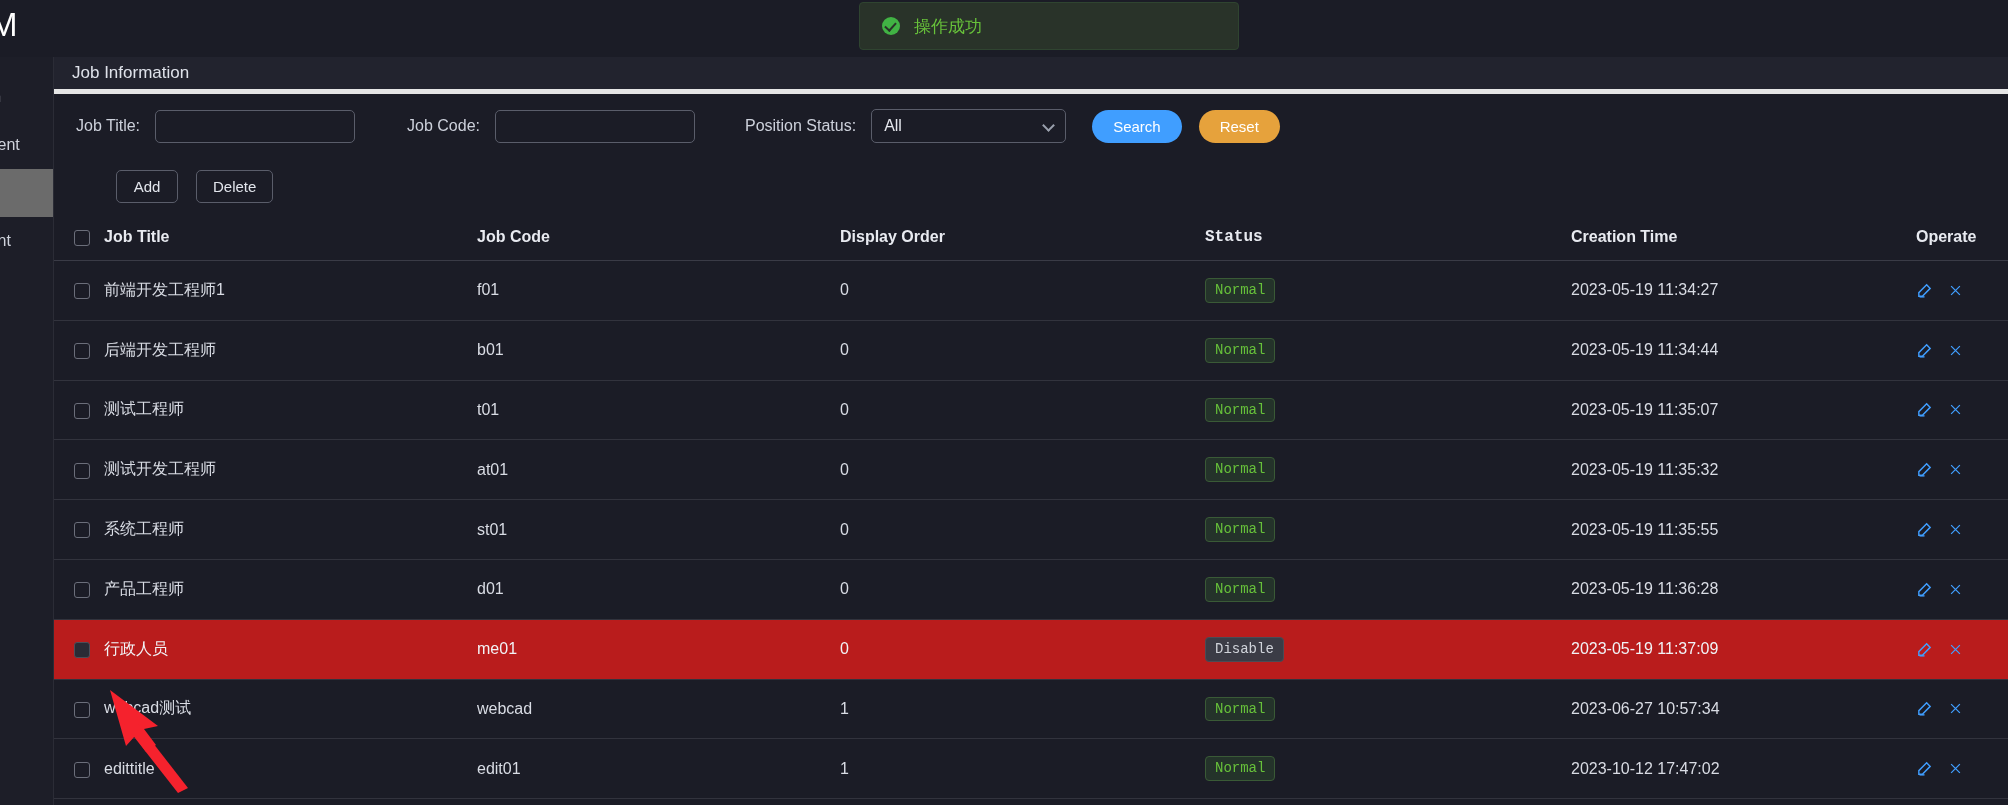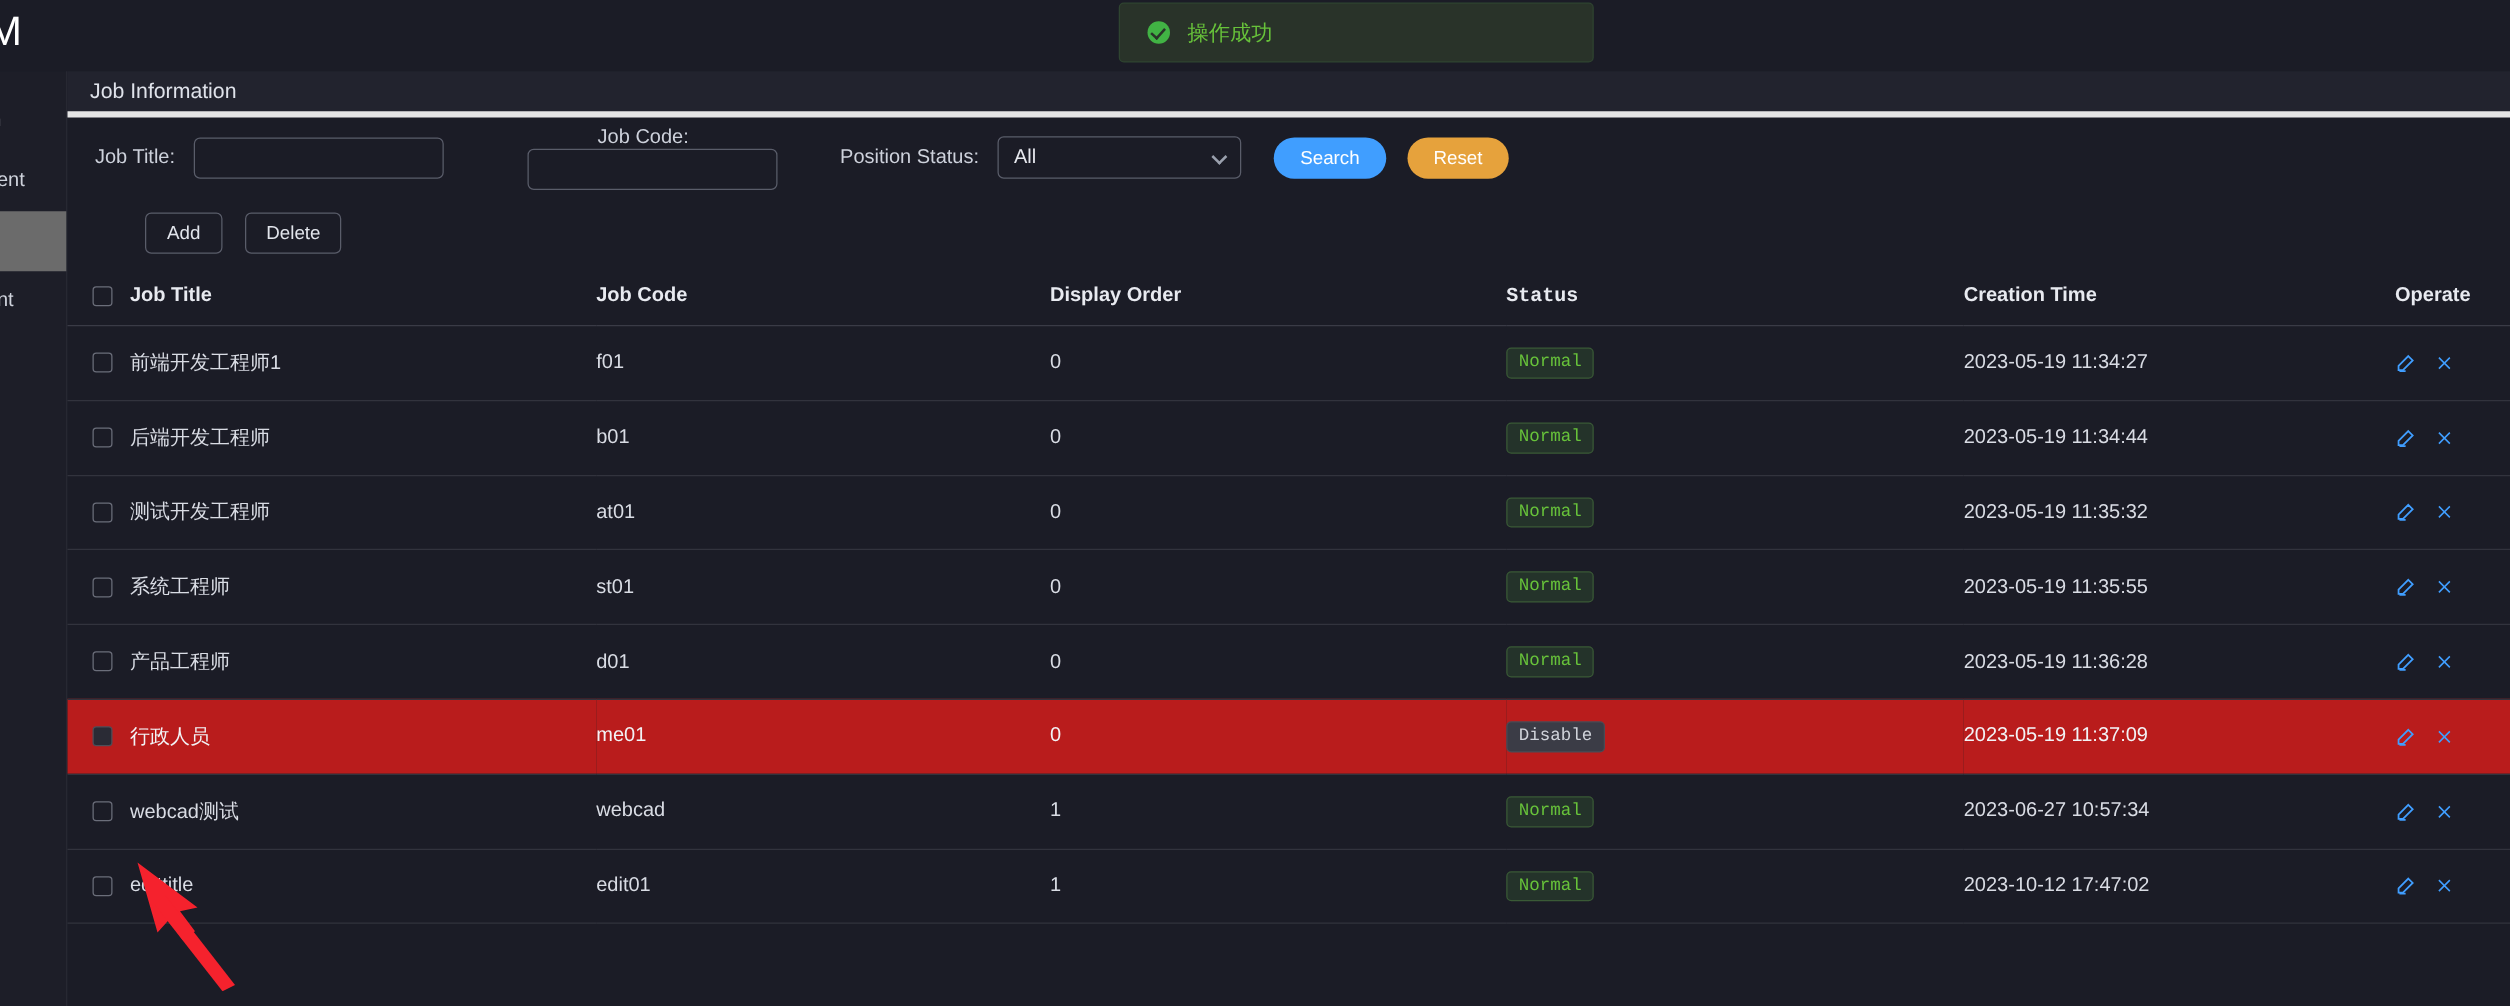--- a/index.html
+++ b/index.html
@@ -20,21 +20,21 @@
   .brand {
     position: absolute; left: -10px; top: 6px;
     font-size: 33px; color: #ffffff; font-weight: 400; letter-spacing: .5px;
   }
 
   
   .toast {
     position: absolute; left: 859px; top: 2px;
     width: 380px; height: 48px;
     background: #293329; border: 1px solid #2f4430; border-radius: 4px;
-    display: flex; align-items: center; padding-left: 22px; gap: 14px; margin-left: 36px;
+    display: flex; align-items: center; padding-left: 22px; gap: 14px;
   }
   .toast .check {
     width: 18px; height: 18px; border-radius: 50%;
     background: #41b344; position: relative; flex: none;
   }
   .toast .check::after {
     content: ""; position: absolute; left: 5px; top: 3px;
     width: 5px; height: 9px; border: solid #293329;
     border-width: 0 2px 2px 0; transform: rotate(42deg);
   }
@@ -188,21 +188,21 @@
   <div class="main">
 
     <div class="panel-head">Job Information</div>
 
     <div class="searchbar">
       <div class="field">
         <div class="field-label">Job Title:</div>
         <input class="txtinput" style="width: 200px; margin-left: 15px;" placeholder="">
       </div>
 
-      <div class="field" style="margin-left:52px;flex-direction:column;">
+      <div class="field" style="margin-left:52px;">
         <div class="field-label">Job Code:</div>
         <input class="txtinput" style="width: 200px; margin-left: 15px;" placeholder="">
       </div>
 
       <div class="field" style="margin-left:50px;">
         <div class="field-label">Position Status:</div>
         <div class="selectbox" style="margin-left:15px;">
           <span>All</span>
           <span class="chev"></span>
         </div>
@@ -273,20 +273,43 @@
                 <span class="ico">
                   <svg width="15" height="15" viewBox="0 0 24 24" stroke="#409eff" stroke-width="2">
                     <path d="M5 5l14 14M19 5L5 19"></path>
                   </svg>
                 </span>
               </span>
             </td>
           </tr>
           <tr>
             <td class="col-cb"><span class="cb"></span></td>
+            <td class="col-title">测试工程师</td>
+            <td class="col-code">t01</td>
+            <td class="col-order">0</td>
+            <td class="col-stat"><span class="badge normal">Normal</span></td>
+            <td class="col-time">2023-05-19 11:35:07</td>
+            <td class="col-op">
+              <span class="ops">
+                <span class="ico">
+                  <svg width="17" height="17" viewBox="0 0 24 24" fill="none" stroke="#409eff" stroke-width="2">
+                    <path d="M15 4l5 5L9 20H4v-5L15 4z"></path>
+                    <path d="M5 21h7"></path>
+                  </svg>
+                </span>
+                <span class="ico">
+                  <svg width="15" height="15" viewBox="0 0 24 24" stroke="#409eff" stroke-width="2">
+                    <path d="M5 5l14 14M19 5L5 19"></path>
+                  </svg>
+                </span>
+              </span>
+            </td>
+          </tr>
+          <tr>
+            <td class="col-cb"><span class="cb"></span></td>
             <td class="col-title">测试开发工程师</td>
             <td class="col-code">at01</td>
             <td class="col-order">0</td>
             <td class="col-stat"><span class="badge normal">Normal</span></td>
             <td class="col-time">2023-05-19 11:35:32</td>
             <td class="col-op">
               <span class="ops">
                 <span class="ico">
                   <svg width="17" height="17" viewBox="0 0 24 24" fill="none" stroke="#409eff" stroke-width="2">
                     <path d="M15 4l5 5L9 20H4v-5L15 4z"></path>

